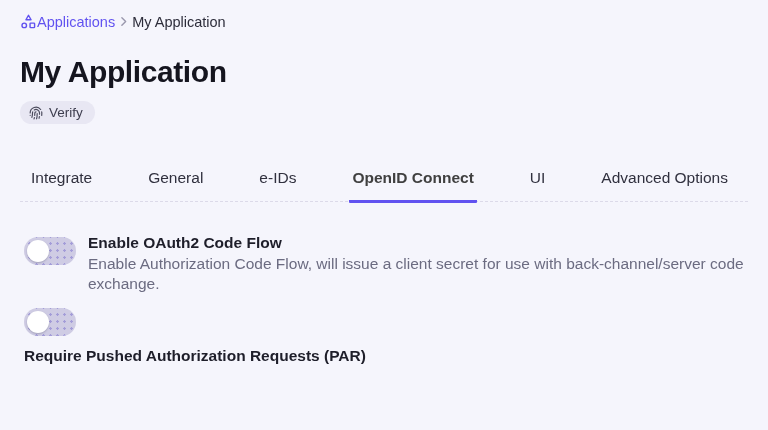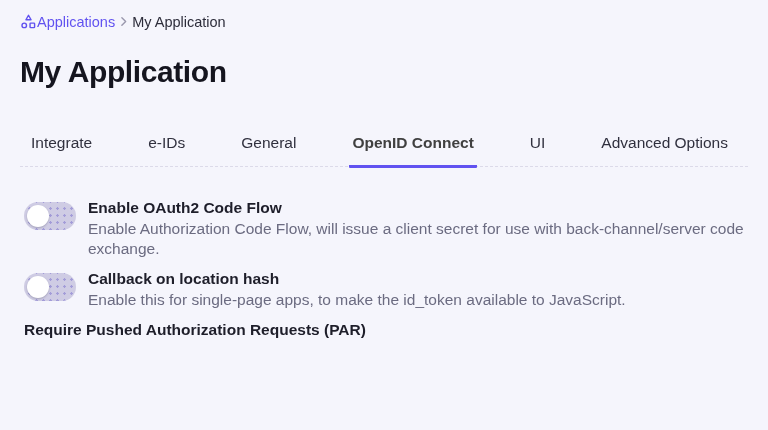--- a/index.html
+++ b/index.html
@@ -100,49 +100,61 @@
     <span class="bc-sep">
       <svg viewBox="0 0 24 24" fill="none" stroke="currentColor" stroke-width="2.6" stroke-linecap="round" stroke-linejoin="round">
         <polyline points="9 5 16 12 9 19"></polyline>
       </svg>
     </span>
     <span class="bc-current">My Application</span>
   </nav>
 
   <h1>My Application</h1>
 
+  <div class="badge">
+    <span class="badge-icon">
+      <svg viewBox="0 0 24 24" fill="none" stroke="currentColor" stroke-width="2" stroke-linecap="round" stroke-linejoin="round">
+        <path d="M12 10a2 2 0 0 0-2 2c0 1.02-.1 2.51-.26 4"></path>
+        <path d="M14 13.12c0 2.38 0 6.38-1 8.88"></path>
+        <path d="M17.29 21.02c.12-.6.43-2.3.5-3.02"></path>
+        <path d="M2 12a10 10 0 0 1 18-6"></path>
+        <path d="M2 16h.01"></path>
+        <path d="M21.8 16c.2-2 .131-5.354 0-6"></path>
+        <path d="M5 19.5C5.5 18 6 15 6 12a6 6 0 0 1 .34-2"></path>
+        <path d="M8.65 22c.21-.66.45-1.32.57-2"></path>
+        <path d="M9 6.8a6 6 0 0 1 9 5.2v2"></path>
+      </svg>
+    </span>
+    <span>Verify</span>
+  </div>
 
   <div class="tabs" id="tabs">
       <div class="tab">Integrate</div>
+      <div class="tab">General</div>
       <div class="tab">e-IDs</div>
-      <div class="tab">General</div>
       <div class="tab active">OpenID Connect</div>
       <div class="tab">UI</div>
       <div class="tab">Advanced Options</div>
       <div class="tab">Native/Mobile</div>
     </div>
 
   <div class="rows" id="rows">
       <div class="row">
     <div class="toggle off" aria-checked="false">
           <div class="knob"></div>
         </div>
     <div class="row-text">
       <div class="row-title">Enable OAuth2 Code Flow</div>
       <div class="row-desc"><span>Enable Authorization Code Flow, will issue a client secret for use with back-channel/server code exchange.</span></div>
     </div>
   </div>
       <div class="row">
     <div class="toggle off" aria-checked="false">
           <div class="knob"></div>
         </div>
-    <div class="row-text">
-      <div class="row-title">Callback on location hash</div>
-      <div class="row-desc"><span>Enable this for single-page apps, to make the id_token available to JavaScript.</span></div>
-    </div>
   </div>
       <div class="row">
 
     <div class="row-text">
       <div class="row-title">Require Pushed Authorization Requests (PAR)</div>
 
     </div>
   </div>
     </div>
 

